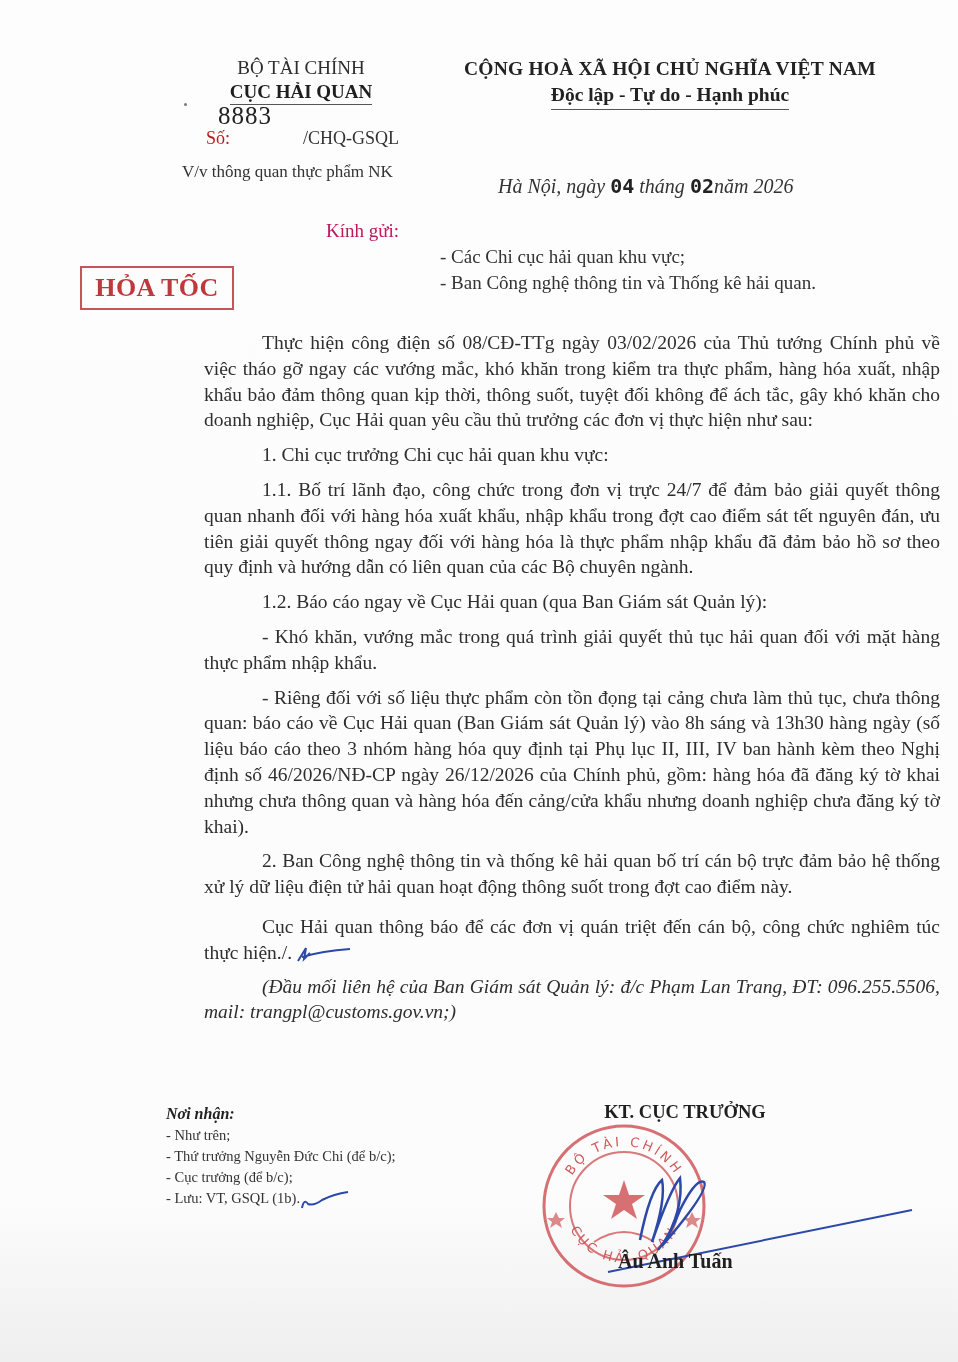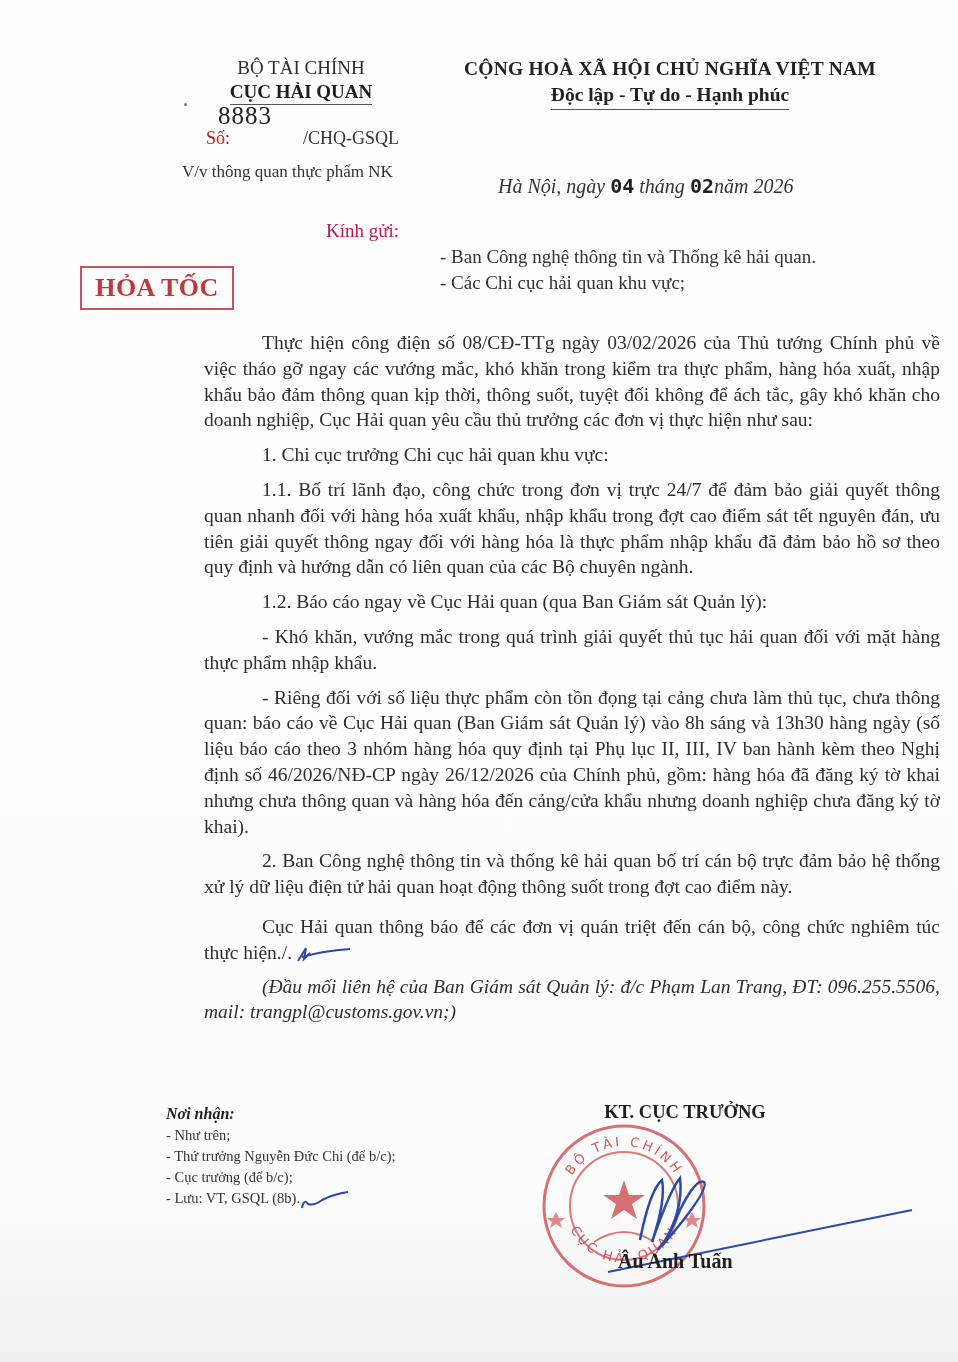--- a/index.html
+++ b/index.html
@@ -66,22 +66,22 @@
 <div class="abs hdr-right">
   <div class="republic">CỘNG HOÀ XÃ HỘI CHỦ NGHĨA VIỆT NAM</div>
   <div class="motto">Độc lập - Tự do - Hạnh phúc</div>
 </div>
 <div class="abs dateline">
   <span>Hà Nội, ngày </span><span class="stampnum">04</span><span> tháng </span><span class="stampnum">02</span><span>năm 2026</span>
 </div>
 
 <div class="abs kinh-gui">Kính gửi:</div>
 <div class="abs recipients">
+  <div>- Các Chi cục hải quan khu vực;</div>
   <div>- Ban Công nghệ thông tin và Thống kê hải quan.</div>
-  <div>- Các Chi cục hải quan khu vực;</div>
 </div>
 
 <div class="abs urgent">HỎA TỐC</div>
 
 <div class="abs body-text">
   <p>Thực hiện công điện số 08/CĐ-TTg ngày 03/02/2026 của  Thủ tướng Chính phủ về việc tháo gỡ ngay các vướng mắc, khó khăn trong kiểm tra thực phẩm, hàng hóa xuất, nhập khẩu bảo đảm thông quan kịp thời, thông suốt, tuyệt đối không để ách tắc, gây khó khăn cho doanh nghiệp, Cục Hải quan yêu cầu thủ trưởng các đơn vị thực hiện như sau:</p>
   <p class="gap">1. Chi cục trưởng Chi cục hải quan khu vực:</p>
   <p class="gap">1.1. Bố trí lãnh đạo, công chức trong đơn vị trực 24/7 để đảm bảo giải quyết thông quan nhanh đối với hàng hóa xuất khẩu, nhập khẩu trong đợt cao điểm sát tết nguyên đán, ưu tiên giải quyết thông ngay đối với hàng hóa là thực phẩm nhập khẩu đã đảm bảo hồ sơ theo quy định và hướng dẫn có liên quan của các Bộ chuyên ngành.</p>
   <p class="gap">1.2. Báo cáo ngay về Cục Hải quan (qua Ban Giám sát Quản lý):</p>
   <p class="gap">- Khó khăn, vướng mắc trong quá trình giải quyết thủ tục hải quan đối với mặt hàng thực phẩm nhập khẩu.</p>
@@ -91,21 +91,21 @@
         <path d="M6 16 L14 3 L12 14 L18 8 M10 12 Q30 6 58 4" stroke="#2c48a8" stroke-width="2" fill="none"></path>
       </svg></p>
   <p class="contact">(Đầu mối liên hệ của Ban Giám sát Quản lý: đ/c Phạm Lan Trang, ĐT: 096.255.5506, mail: trangpl@customs.gov.vn;)</p>
 </div>
 
 <div class="abs noi-nhan">
   <div class="title">Nơi nhận:</div>
   <div class="item">- Như trên;</div>
   <div class="item">- Thứ trưởng Nguyễn Đức Chi (để b/c);</div>
   <div class="item">- Cục trưởng (để b/c);</div>
-  <div class="item"><span>- Lưu: VT, GSQL (8b).</span><svg width="50" height="20" style="vertical-align:middle" viewBox="0 0 50 20">
+  <div class="item"><span>- Lưu: VT, GSQL (1b).</span><svg width="50" height="20" style="vertical-align:middle" viewBox="0 0 50 20">
         <path d="M2 18 Q4 8 8 14 Q14 16 22 10 Q34 4 48 2" stroke="#2c48a8" stroke-width="2" fill="none"></path>
       </svg></div>
 </div>
 
 <svg class="abs seal" viewBox="0 0 168 168">
   <circle cx="84" cy="84" r="80" stroke="#d0575a" stroke-width="3" fill="none" opacity="0.85"></circle>
   <circle cx="84" cy="84" r="54" stroke="#d0575a" stroke-width="2" fill="none" opacity="0.8"></circle>
   <defs>
     <path id="arcTop" d="M 24 84 A 60 60 0 0 1 144 84"></path>
     <path id="arcBot" d="M 26 96 A 60 60 0 0 0 142 96"></path>

